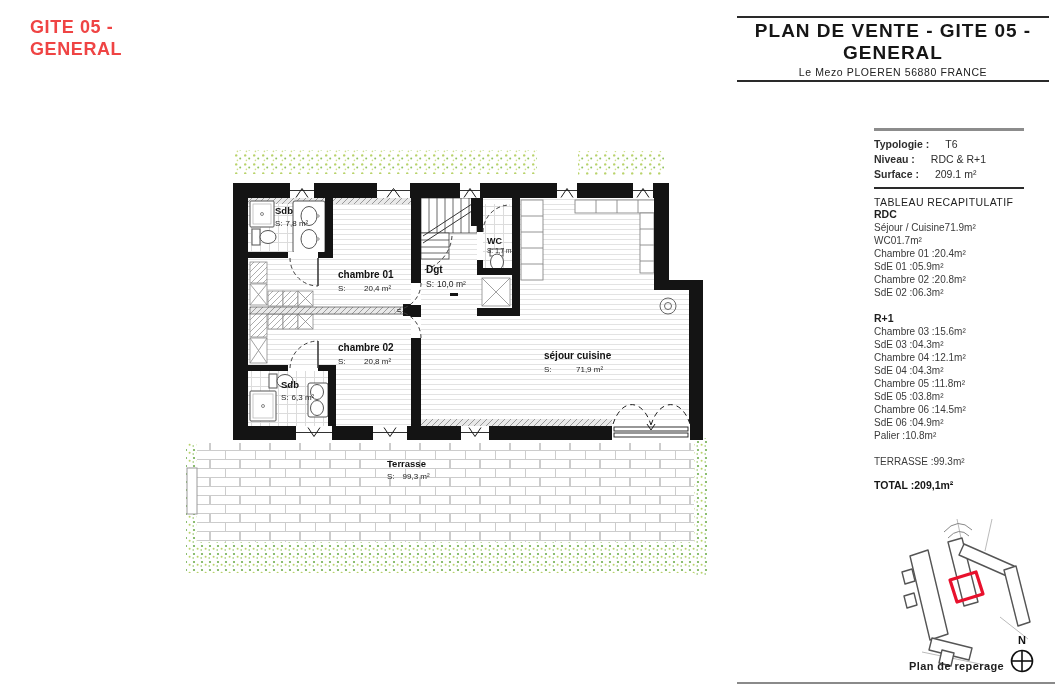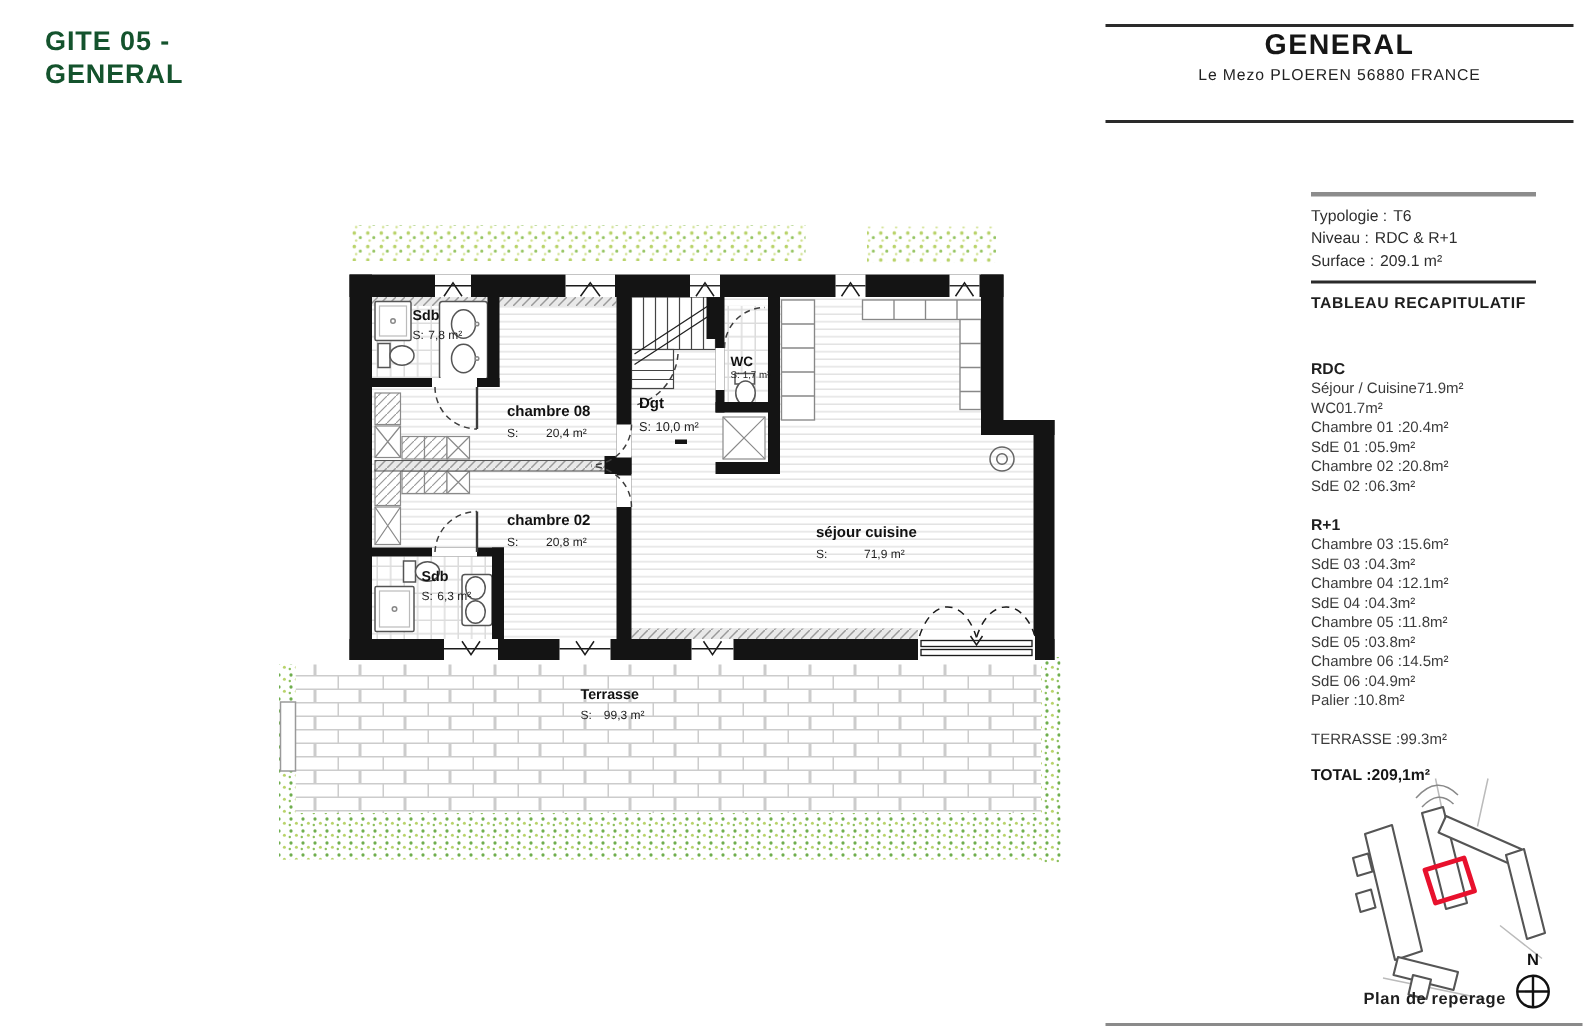--- a/index.html
+++ b/index.html
@@ -1,35 +1,35 @@
 <!DOCTYPE html>
 <html><head>
 <meta charset="utf-8">
 <style>
   html,body{margin:0;padding:0}
   body{width:1055px;height:689px;background:#fff;font-family:"Liberation Sans",sans-serif;color:#1c1c1c;position:relative;overflow:hidden}
   #plan-svg{position:absolute;left:0;top:0;z-index:1}
   .txt{position:absolute;z-index:2;white-space:nowrap}
   
-  .left-title{left:30px;top:16px;font-size:18px;font-weight:bold;line-height:22px;letter-spacing:.6px;color:#14532d}
+  .left-title{left:30px;top:16px;font-size:18px;font-weight:bold;line-height:22px;letter-spacing:.6px;color:#ef4444}
   .hdr{left:737px;top:20px;width:312px;text-align:center}
   .hdr .l1,.hdr .l2{font-size:19px;font-weight:bold;letter-spacing:1px;line-height:22px;color:#161616}
   .hdr .sub{font-size:10.5px;font-weight:normal;letter-spacing:.6px;margin-top:2px;color:#222}
   .rule{position:absolute;z-index:2;background:#2a2a2a;height:1.5px}
   
   .rlab .nm{font-weight:bold;color:#111}
   .arearow{display:flex;align-items:baseline;color:#222}
   .arearow .px{flex:0 0 auto}
   
   .sb{position:absolute;left:874px;top:128px;width:150px;z-index:2}
   .sb-rule-thick{height:3px;background:#8c8c8c;margin-bottom:6px}
   .sb-rule-thin{height:1.5px;background:#2a2a2a;margin:5px 0 7px 0}
   .sb-info{font-size:10.5px;line-height:15px;color:#2e2e2e}
-  .sb-info .lbl{font-weight:normal;margin-right:4px}
-  .sb-title{font-size:10.5px;font-weight:bold;letter-spacing:.4px;color:#1e1e1e;margin-bottom:32px}
+  .sb-info .lbl{font-weight:bold;margin-right:16px}
+  .sb-title{font-size:10.5px;font-weight:normal;letter-spacing:.4px;color:#1e1e1e;margin-bottom:0}
   .sb-sec{font-size:10.5px;font-weight:bold;color:#1e1e1e;height:13px;line-height:13px}
   .sb-row{display:flex;font-size:10px;line-height:13px;height:13px;color:#3b3b3b}
   .sb-gap{height:13px}
   .sb-row.total{font-weight:bold;font-size:10.5px;color:#161616}
   .reperage-caption{font-size:11px;letter-spacing:.4px;font-weight:bold;color:#1e1e1e}
   .north-label{font-size:11px;font-weight:bold;color:#111;text-align:center}
 </style>
 </head>
 <body>
 
@@ -282,35 +282,36 @@
   </g>
 </svg>
 
 <div class="txt left-title">
   <div>GITE 05 -</div>
   <div>GENERAL</div>
 </div>
 
 <div class="rule" style="left:737px;top:16px;width:312px"></div>
 <div class="txt hdr">
+  <div class="l1">PLAN DE VENTE - GITE 05 -</div>
   <div class="l2">GENERAL</div>
   <div class="sub">Le Mezo PLOEREN 56880 FRANCE</div>
 </div>
 <div class="rule" style="left:737px;top:80px;width:312px"></div>
 
 <div class="txt rlab" style="left:275px;top:205px">
   <div class="nm" style="font-size:9.5px">Sdb</div>
   <div class="arearow" style="font-size:8px;gap:3px;margin-top:3px">
     <span class="px">S:</span>
     <span>7,8 m²</span>
   </div>
 </div>
 
 <div class="txt rlab" style="left:338px;top:269px">
-  <div class="nm" style="font-size:10px">chambre 08</div>
+  <div class="nm" style="font-size:10px">chambre 01</div>
   <div class="arearow" style="font-size:8px;margin-top:4px">
     <span class="px" style="width:26px">S:</span>
     <span>20,4 m²</span>
   </div>
 </div>
 
 <div class="txt rlab" style="left:338px;top:342px">
   <div class="nm" style="font-size:10px">chambre 02</div>
   <div class="arearow" style="font-size:8px;margin-top:4px">
     <span class="px" style="width:26px">S:</span>

